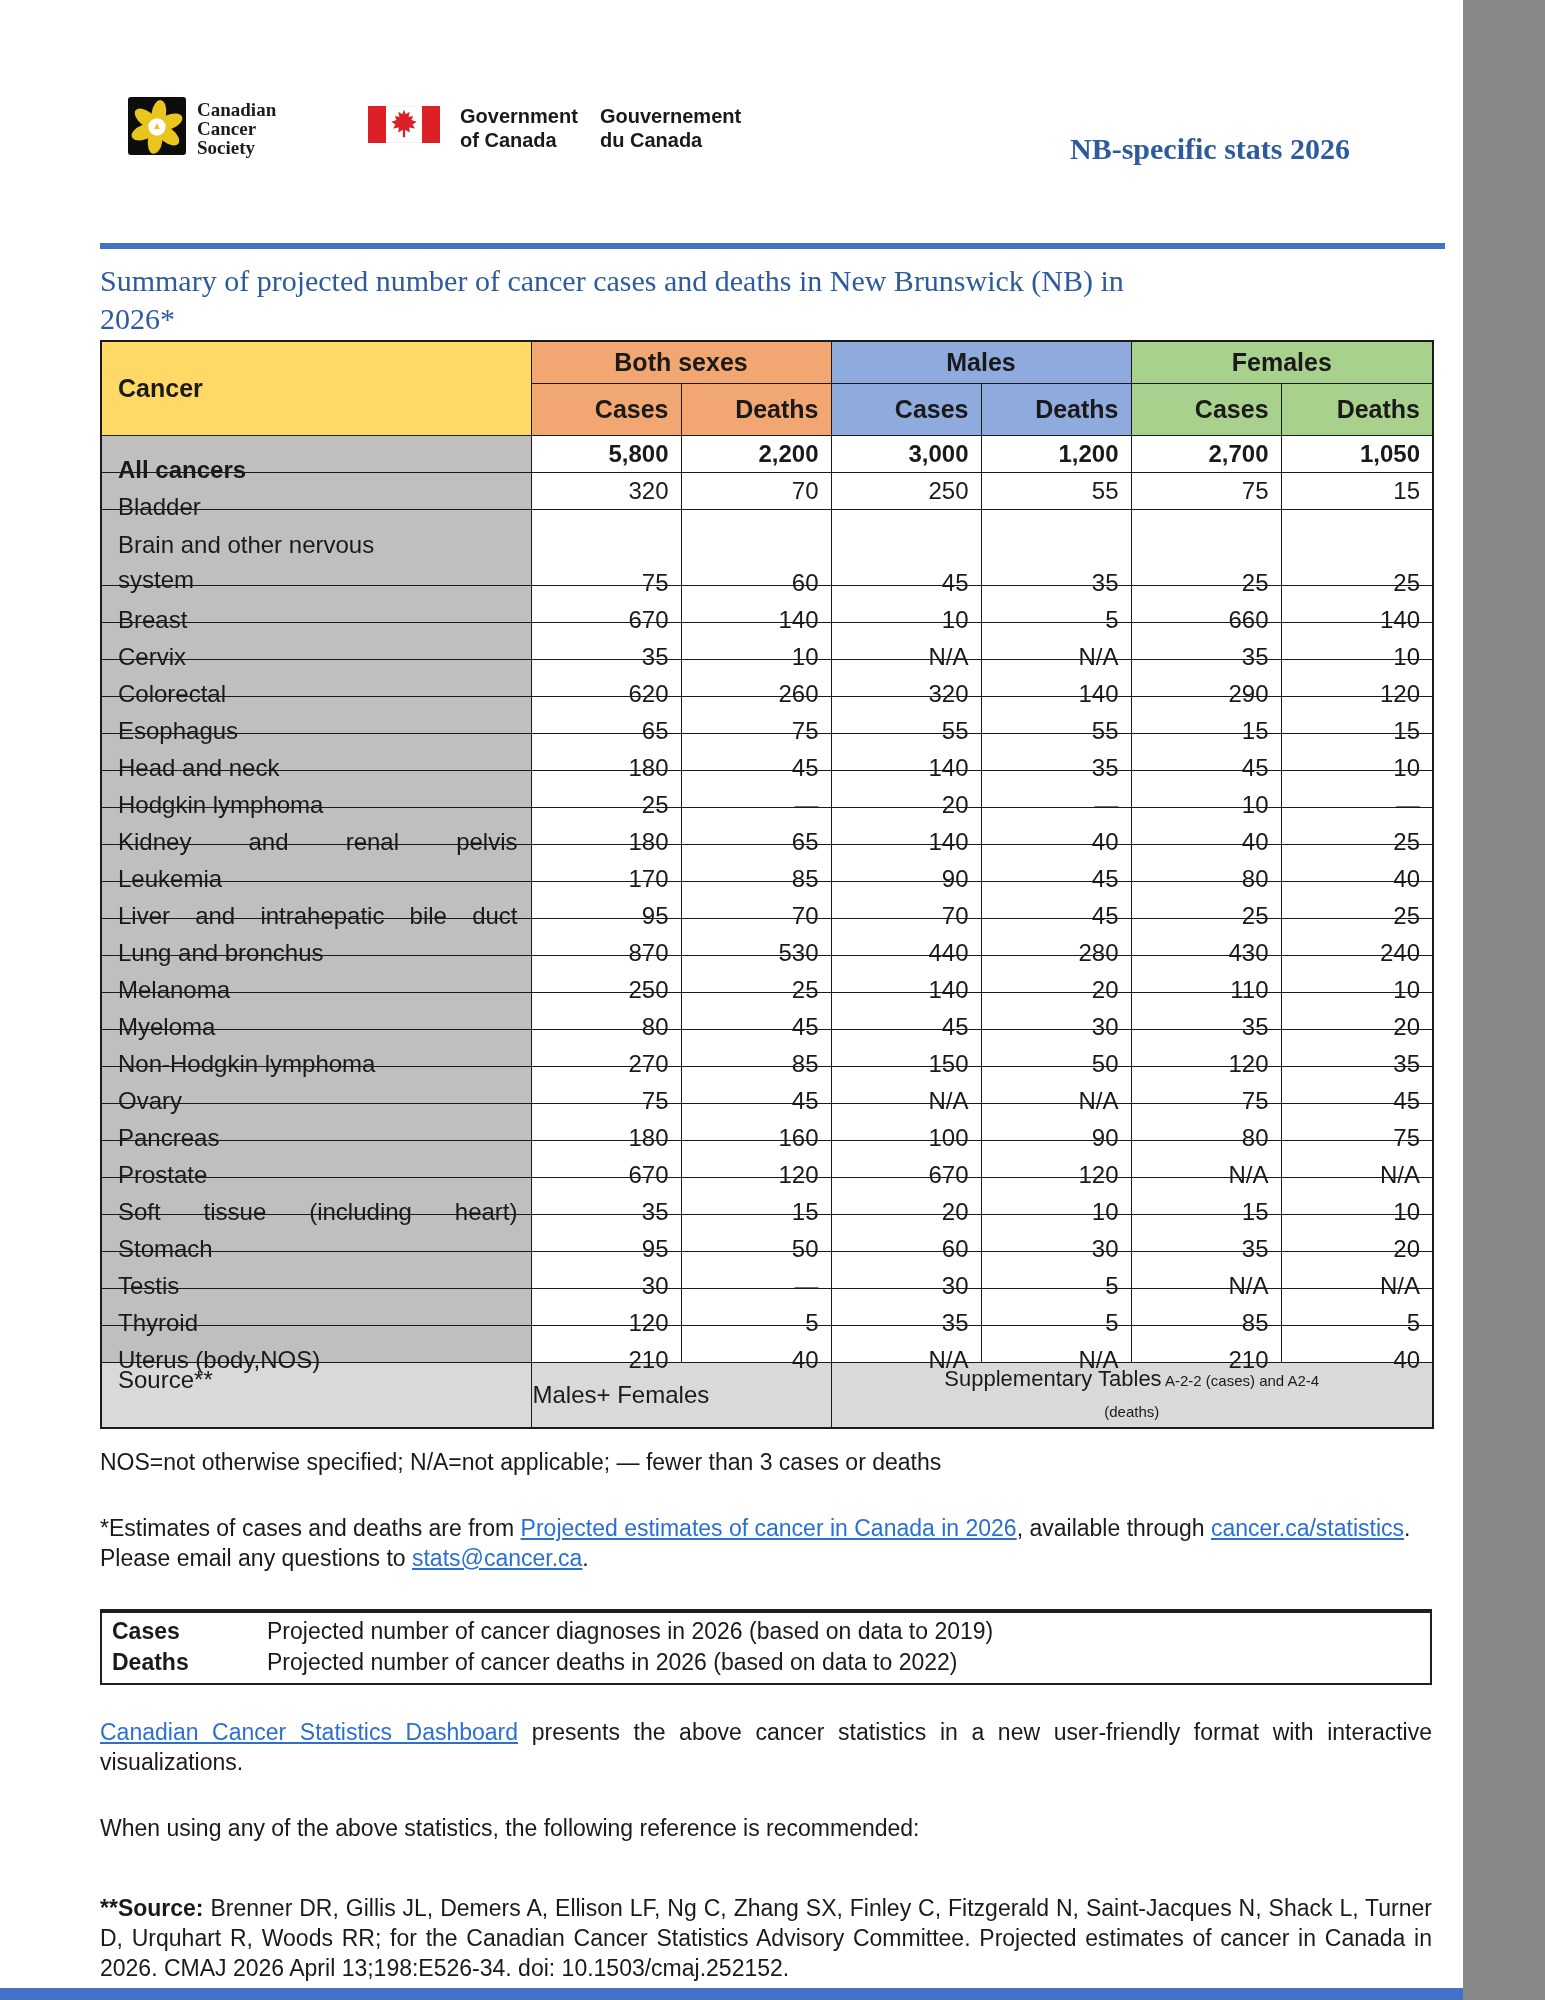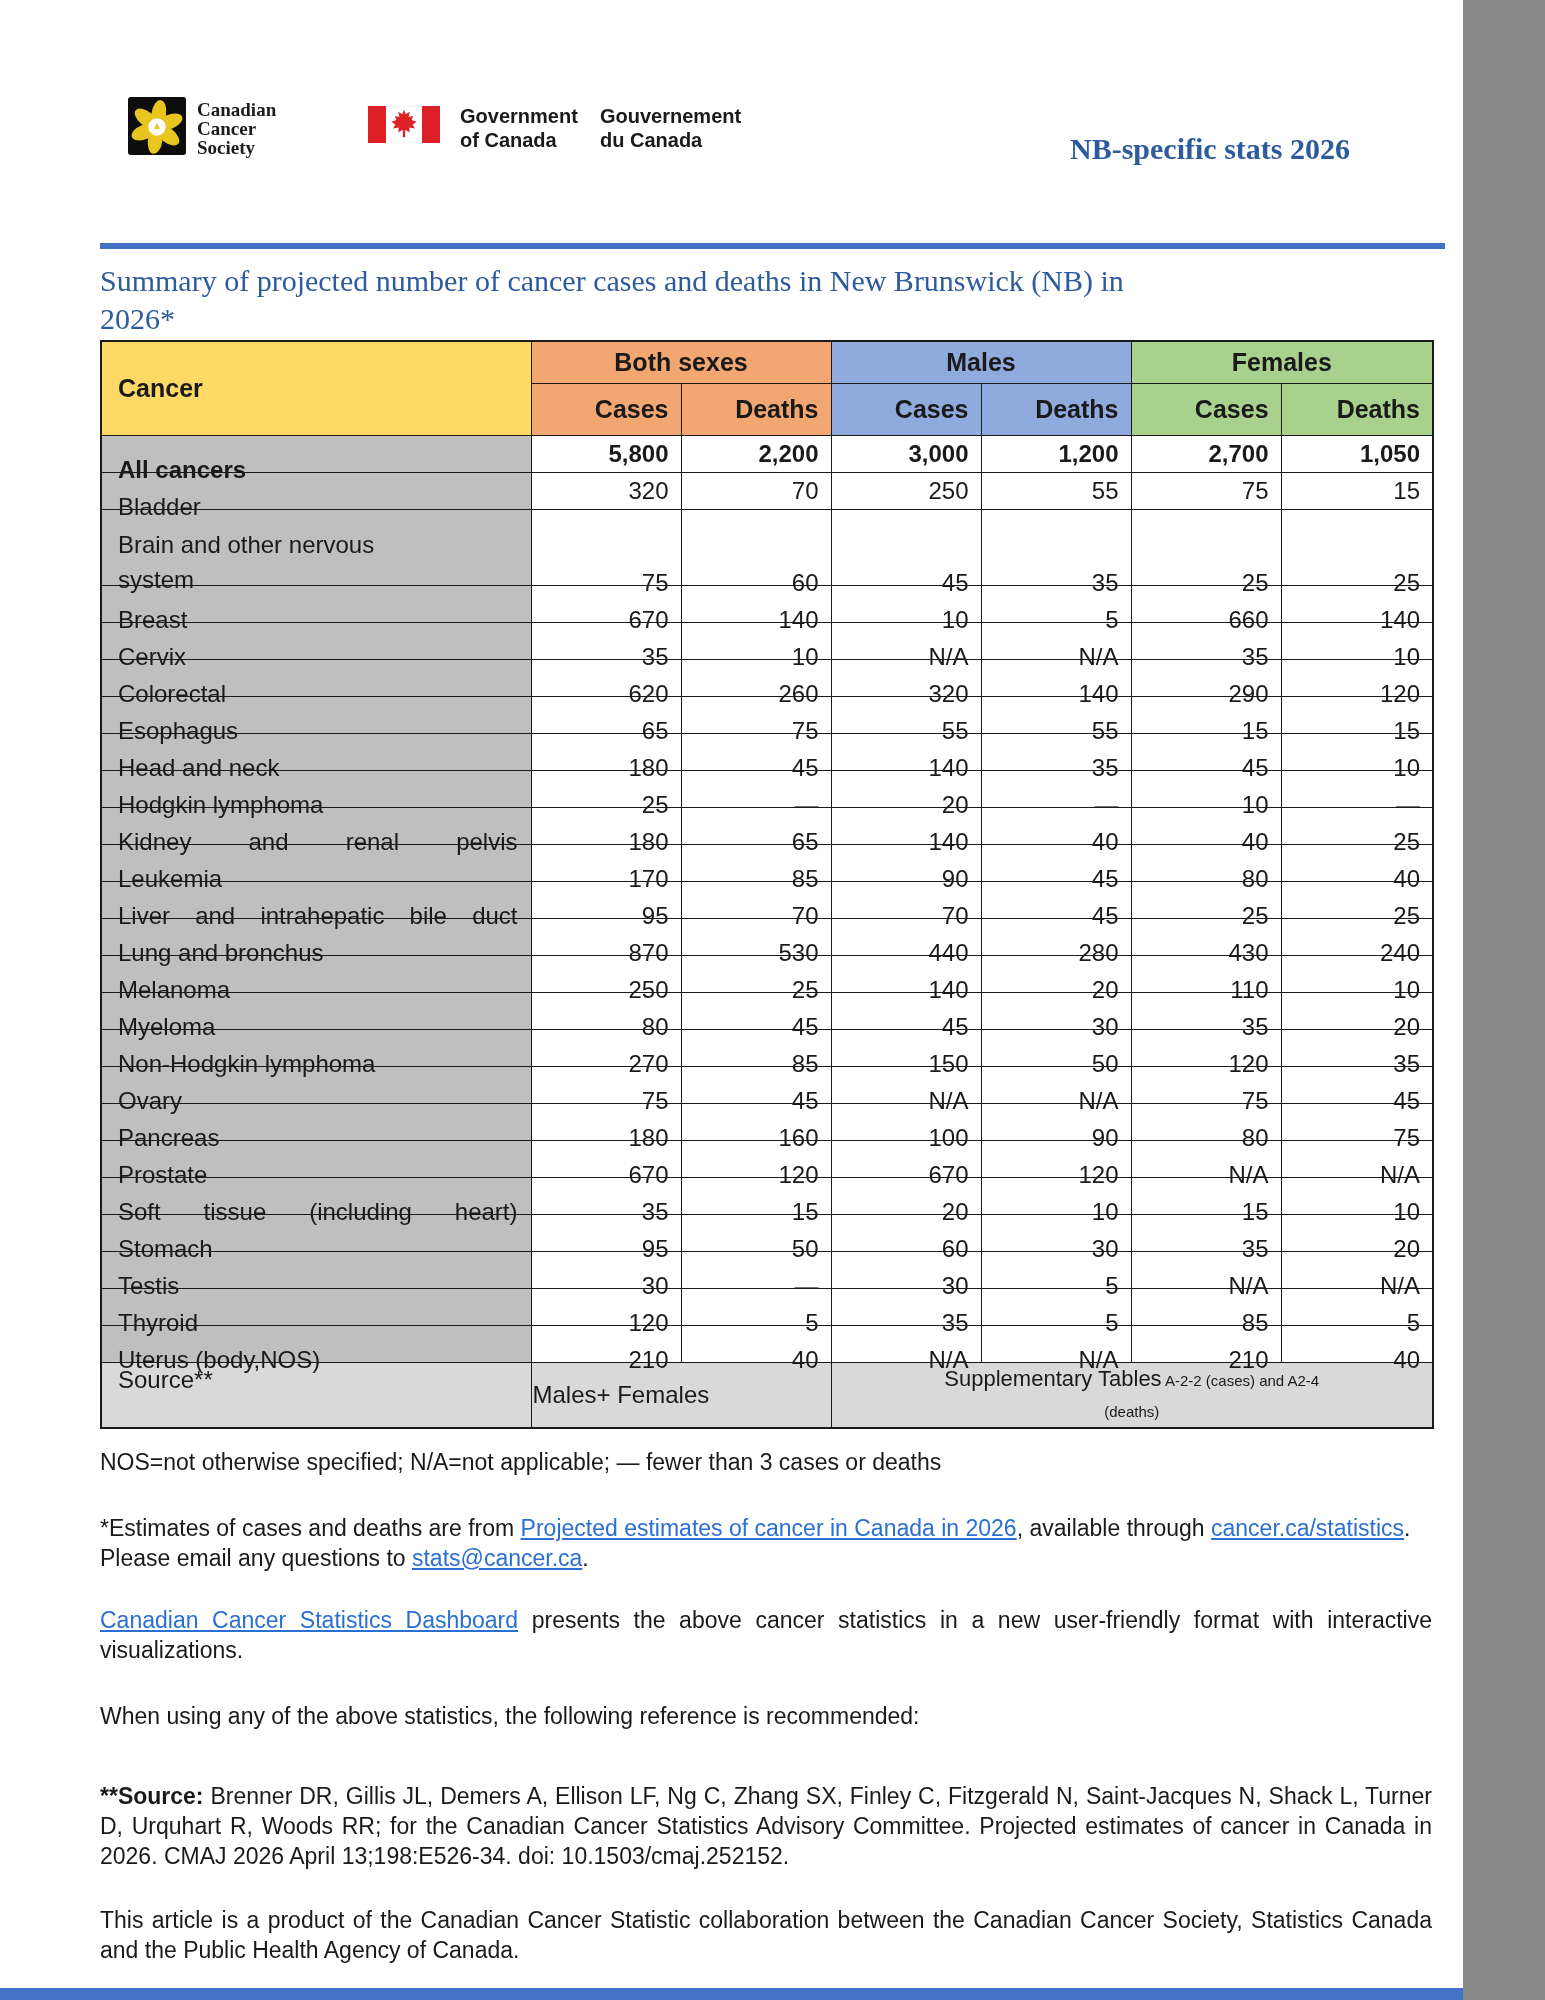--- a/index.html
+++ b/index.html
@@ -376,20 +376,24 @@
           <td class="src src-both" colspan="2">Males+ Females</td>
           <td class="src src-supp" colspan="4"><span class="supp-big">Supplementary Tables</span><span class="supp-small"> A-2-2 (cases) and A2-4</span><br><span class="supp-small">(deaths)</span></td>
         </tr>
       </tbody>
     </table>
 
     <p class="note nos">NOS=not otherwise specified; N/A=not applicable; — fewer than 3 cases or deaths</p>
 
     <p class="note est"><span>*Estimates of cases and deaths are from </span><a class="lnk">Projected estimates of cancer in Canada in 2026</a><span>, available through </span><a class="lnk">cancer.ca/statistics</a><span>. Please email any questions to </span><a class="lnk">stats@cancer.ca</a><span>.</span></p>
 
+    <div class="legend">
+      <div class="lrow"><span class="term">Cases</span><span>Projected number of cancer diagnoses in 2026 (based on data to 2019)</span></div>
+      <div class="lrow"><span class="term">Deaths</span><span>Projected number of cancer deaths in 2026 (based on data to 2022)</span></div>
+    </div>
 
     <p class="note dash"><a class="lnk">Canadian Cancer Statistics Dashboard</a><span> presents the above cancer statistics in a new user-friendly format with interactive visualizations.</span></p>
 
     <p class="note when">When using any of the above statistics, the following reference is recommended:</p>
 
     <p class="note srcp"><span class="bold-inline">**Source:</span><span> Brenner DR, Gillis JL, Demers A, Ellison LF, Ng C, Zhang SX, Finley C, Fitzgerald N, Saint-Jacques N, Shack L, Turner D, Urquhart R, Woods RR; for the Canadian Cancer Statistics Advisory Committee. Projected estimates of cancer in Canada in 2026. CMAJ 2026 April 13;198:E526-34. doi: 10.1503/cmaj.252152.</span></p>
 
     <p class="note article">This article is a product of the Canadian Cancer Statistic collaboration between the Canadian Cancer Society, Statistics Canada and the Public Health Agency of Canada.</p>
   </div>
 

